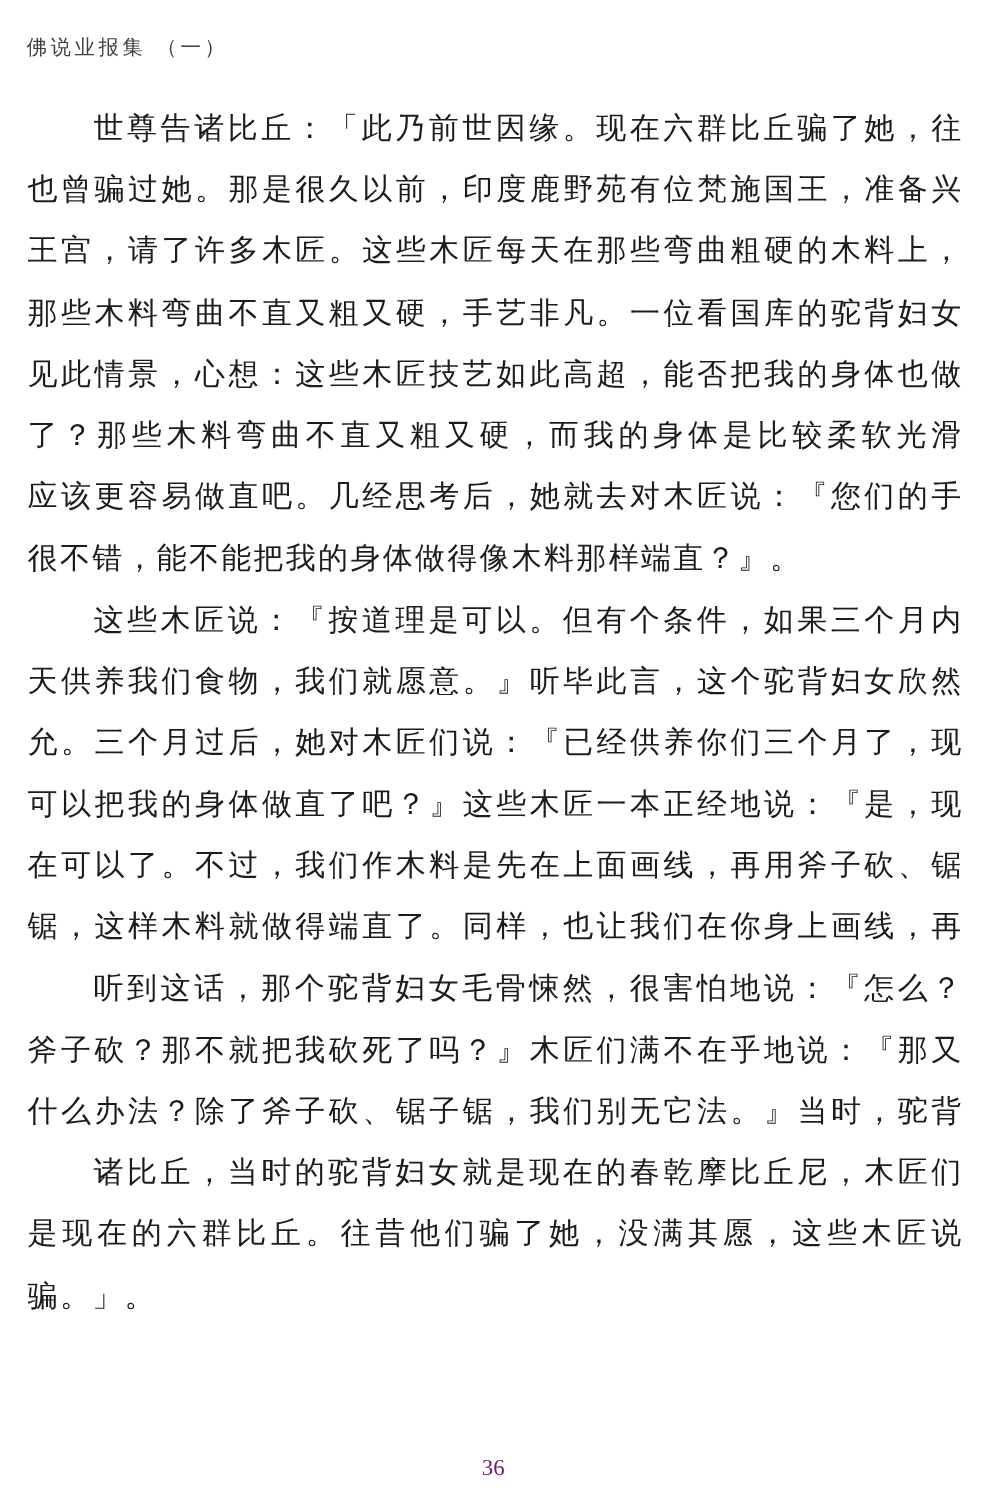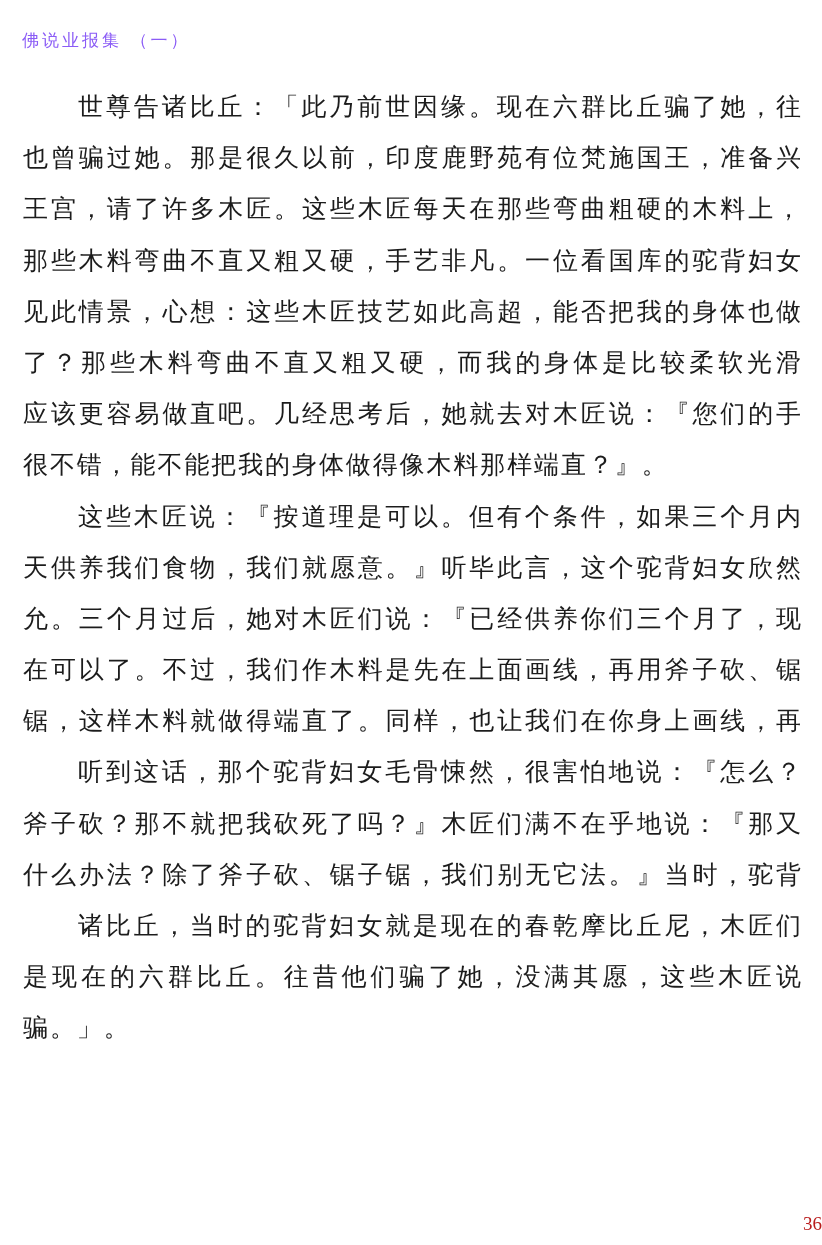--- a/index.html
+++ b/index.html
@@ -15,21 +15,21 @@
       font-family: "DejaVu Serif", "Liberation Serif", serif;
       color: #1c1c1c;
     }
     .running-title {
       position: absolute;
       left: 22px;
       top: 29px;
       font-size: 17px;
       line-height: 22px;
       letter-spacing: 3px;
-      color: #8b5cf6;
+      color: #404040;
       white-space: pre;
     }
     .text-block {
       position: absolute;
       left: 23px;
       top: 81px;
       width: 780px;
     }
     .paragraph {
       margin: 0;
@@ -54,25 +54,25 @@
       text-align-last: left;
     }
     .line.indent {
       padding-left: 55px;
     }
     .page-number {
       position: absolute;
       left: 0;
       width: 822px;
       top: 1212px;
-      text-align: right;
+      text-align: center;
       font-family: "Liberation Serif", "DejaVu Serif", serif;
       font-size: 19px;
       line-height: 24px;
-      color: #b91c1c;
+      color: #701a75;
     }
   </style>
 </head>
 <body>
 
 <div>
 
   <div class="running-title">佛说业报集 （一）</div>
 
   <div class="text-block">
@@ -85,20 +85,21 @@
       <span class="line full">见此情景，心想：这些木匠技艺如此高超，能否把我的身体也做直</span>
       <span class="line full">了？那些木料弯曲不直又粗又硬，而我的身体是比较柔软光滑的，</span>
       <span class="line full">应该更容易做直吧。几经思考后，她就去对木匠说：『您们的手艺</span>
       <span class="line last">很不错，能不能把我的身体做得像木料那样端直？』。</span>
     </div>
 
     <div class="paragraph">
       <span class="line full indent">这些木匠说：『按道理是可以。但有个条件，如果三个月内每</span>
       <span class="line full">天供养我们食物，我们就愿意。』听毕此言，这个驼背妇女欣然应</span>
       <span class="line full">允。三个月过后，她对木匠们说：『已经供养你们三个月了，现在</span>
+      <span class="line full">可以把我的身体做直了吧？』这些木匠一本正经地说：『是，现</span>
       <span class="line full">在可以了。不过，我们作木料是先在上面画线，再用斧子砍、锯子</span>
       <span class="line full">锯，这样木料就做得端直了。同样，也让我们在你身上画线，再用</span>
     </div>
 
     <div class="paragraph">
       <span class="line full indent">听到这话，那个驼背妇女毛骨悚然，很害怕地说：『怎么？用</span>
       <span class="line full">斧子砍？那不就把我砍死了吗？』木匠们满不在乎地说：『那又有</span>
       <span class="line full">什么办法？除了斧子砍、锯子锯，我们别无它法。』当时，驼背妇</span>
     </div>
 

